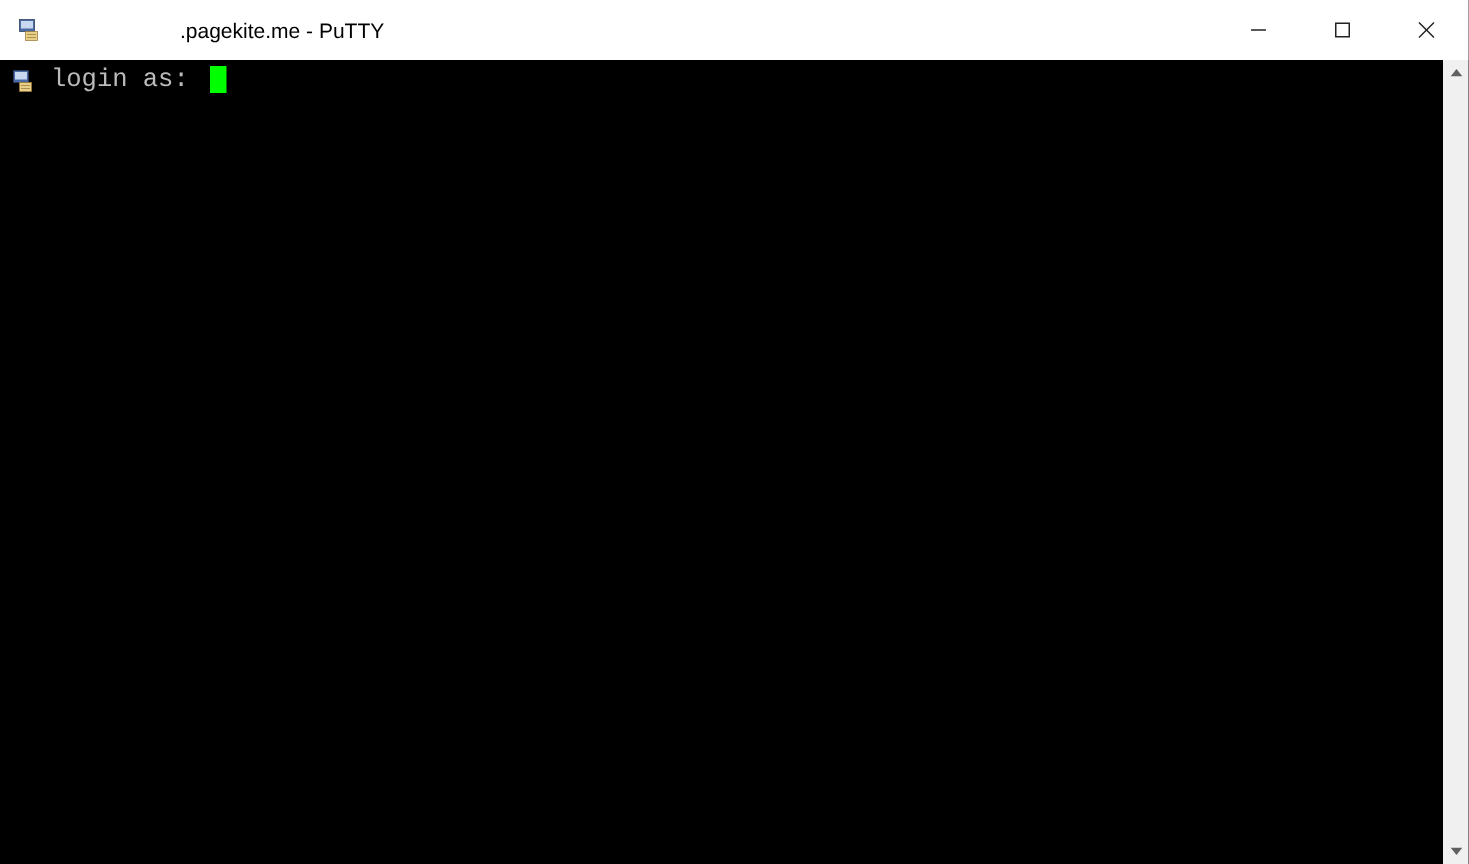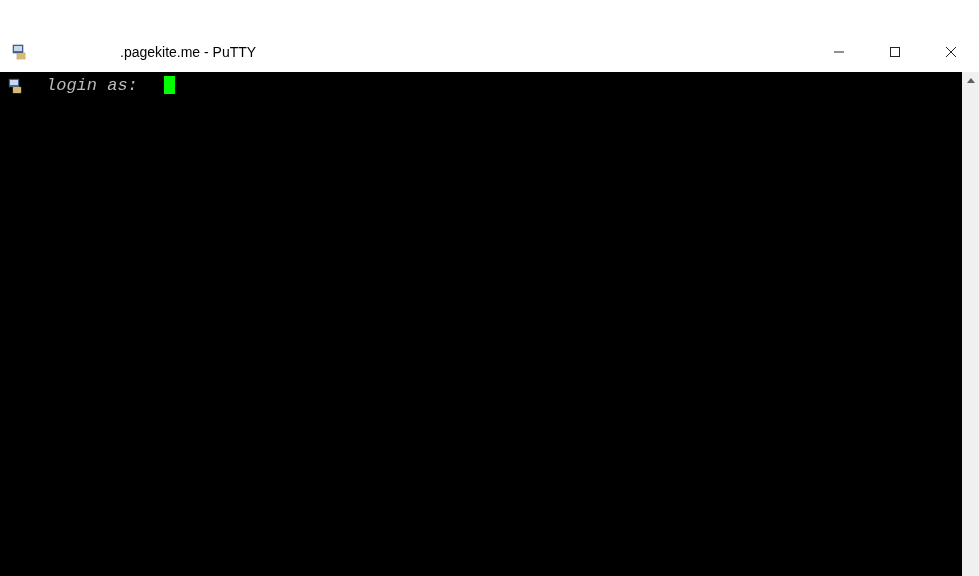--- a/index.html
+++ b/index.html
@@ -15,21 +15,20 @@
       overflow: hidden;
       position: relative;
     }
     .titlebar {
       height: 40px;
       background: #ffffff;
       display: flex;
       align-items: center;
       justify-content: space-between;
       padding-left: 10px;
-      margin-top: 32px;
     }
     .titlebar-left {
       display: flex;
       align-items: center;
       gap: 10px;
     }
     .app-icon {
       width: 20px;
       height: 20px;
       display: flex;
@@ -70,22 +69,21 @@
       background: #000000;
       color: #bbbbbb;
       font-family: "Courier New", monospace;
       font-size: 17px;
       line-height: 20px;
       padding: 4px 6px 6px 6px;
       position: relative;
     }
     .prompt-line {
       display: flex;
-      gap: 12px;
-      font-style: italic;
+      gap: 0;
     }
     .prompt-icon {
       width: 20px;
       height: 20px;
       margin-right: 8px;
       display: flex;
       align-items: center;
       justify-content: center;
     }
     .prompt-text {

